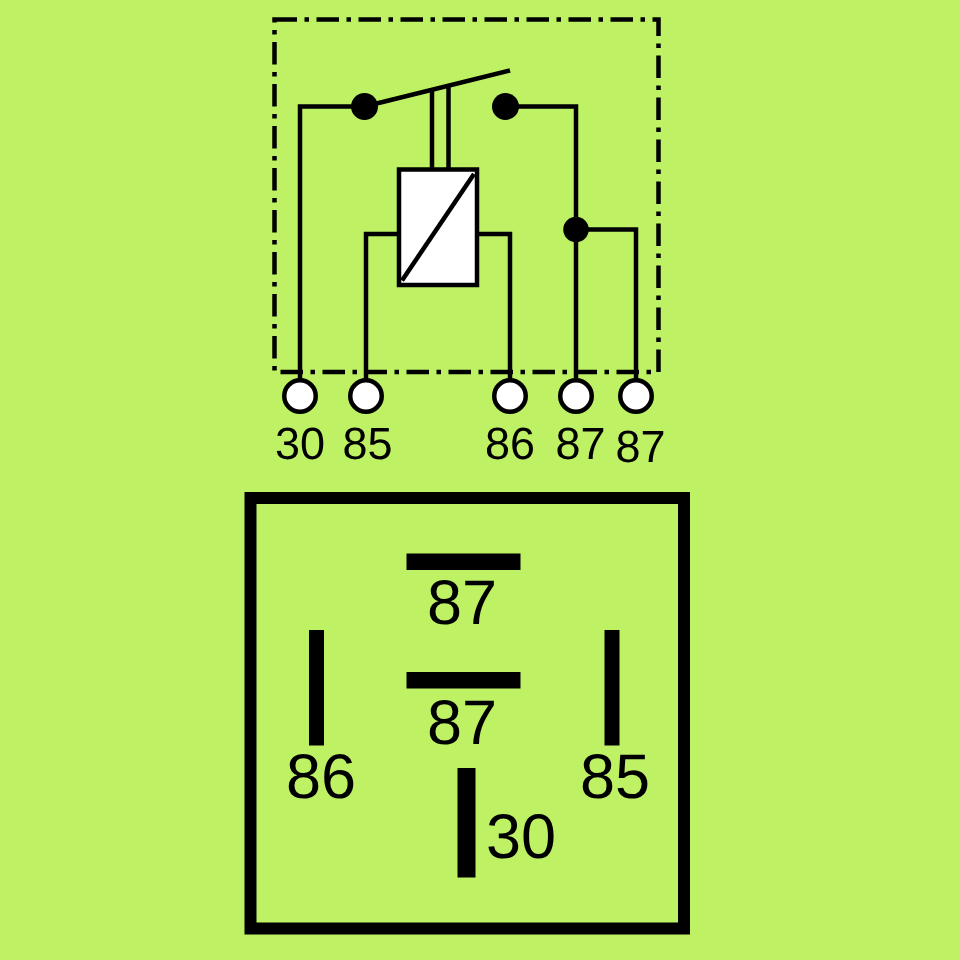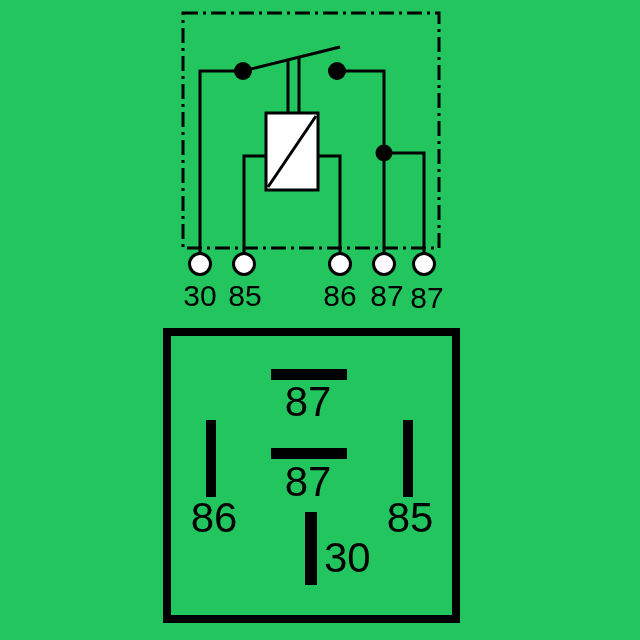--- a/index.html
+++ b/index.html
@@ -4,21 +4,21 @@
 <style>
   html, body {
     margin: 0;
     padding: 0;
     background: #ffffff;
   }
   .canvas {
     position: relative;
     width: 640px;
     height: 640px;
-    background: #22c55e;
+    background: #bef264;
     overflow: hidden;
   }
   svg { display: block; }
   .wire {
     fill: none;
     stroke: #000000;
     stroke-width: 3;
   }
   .border-dashdot {
     fill: none;

